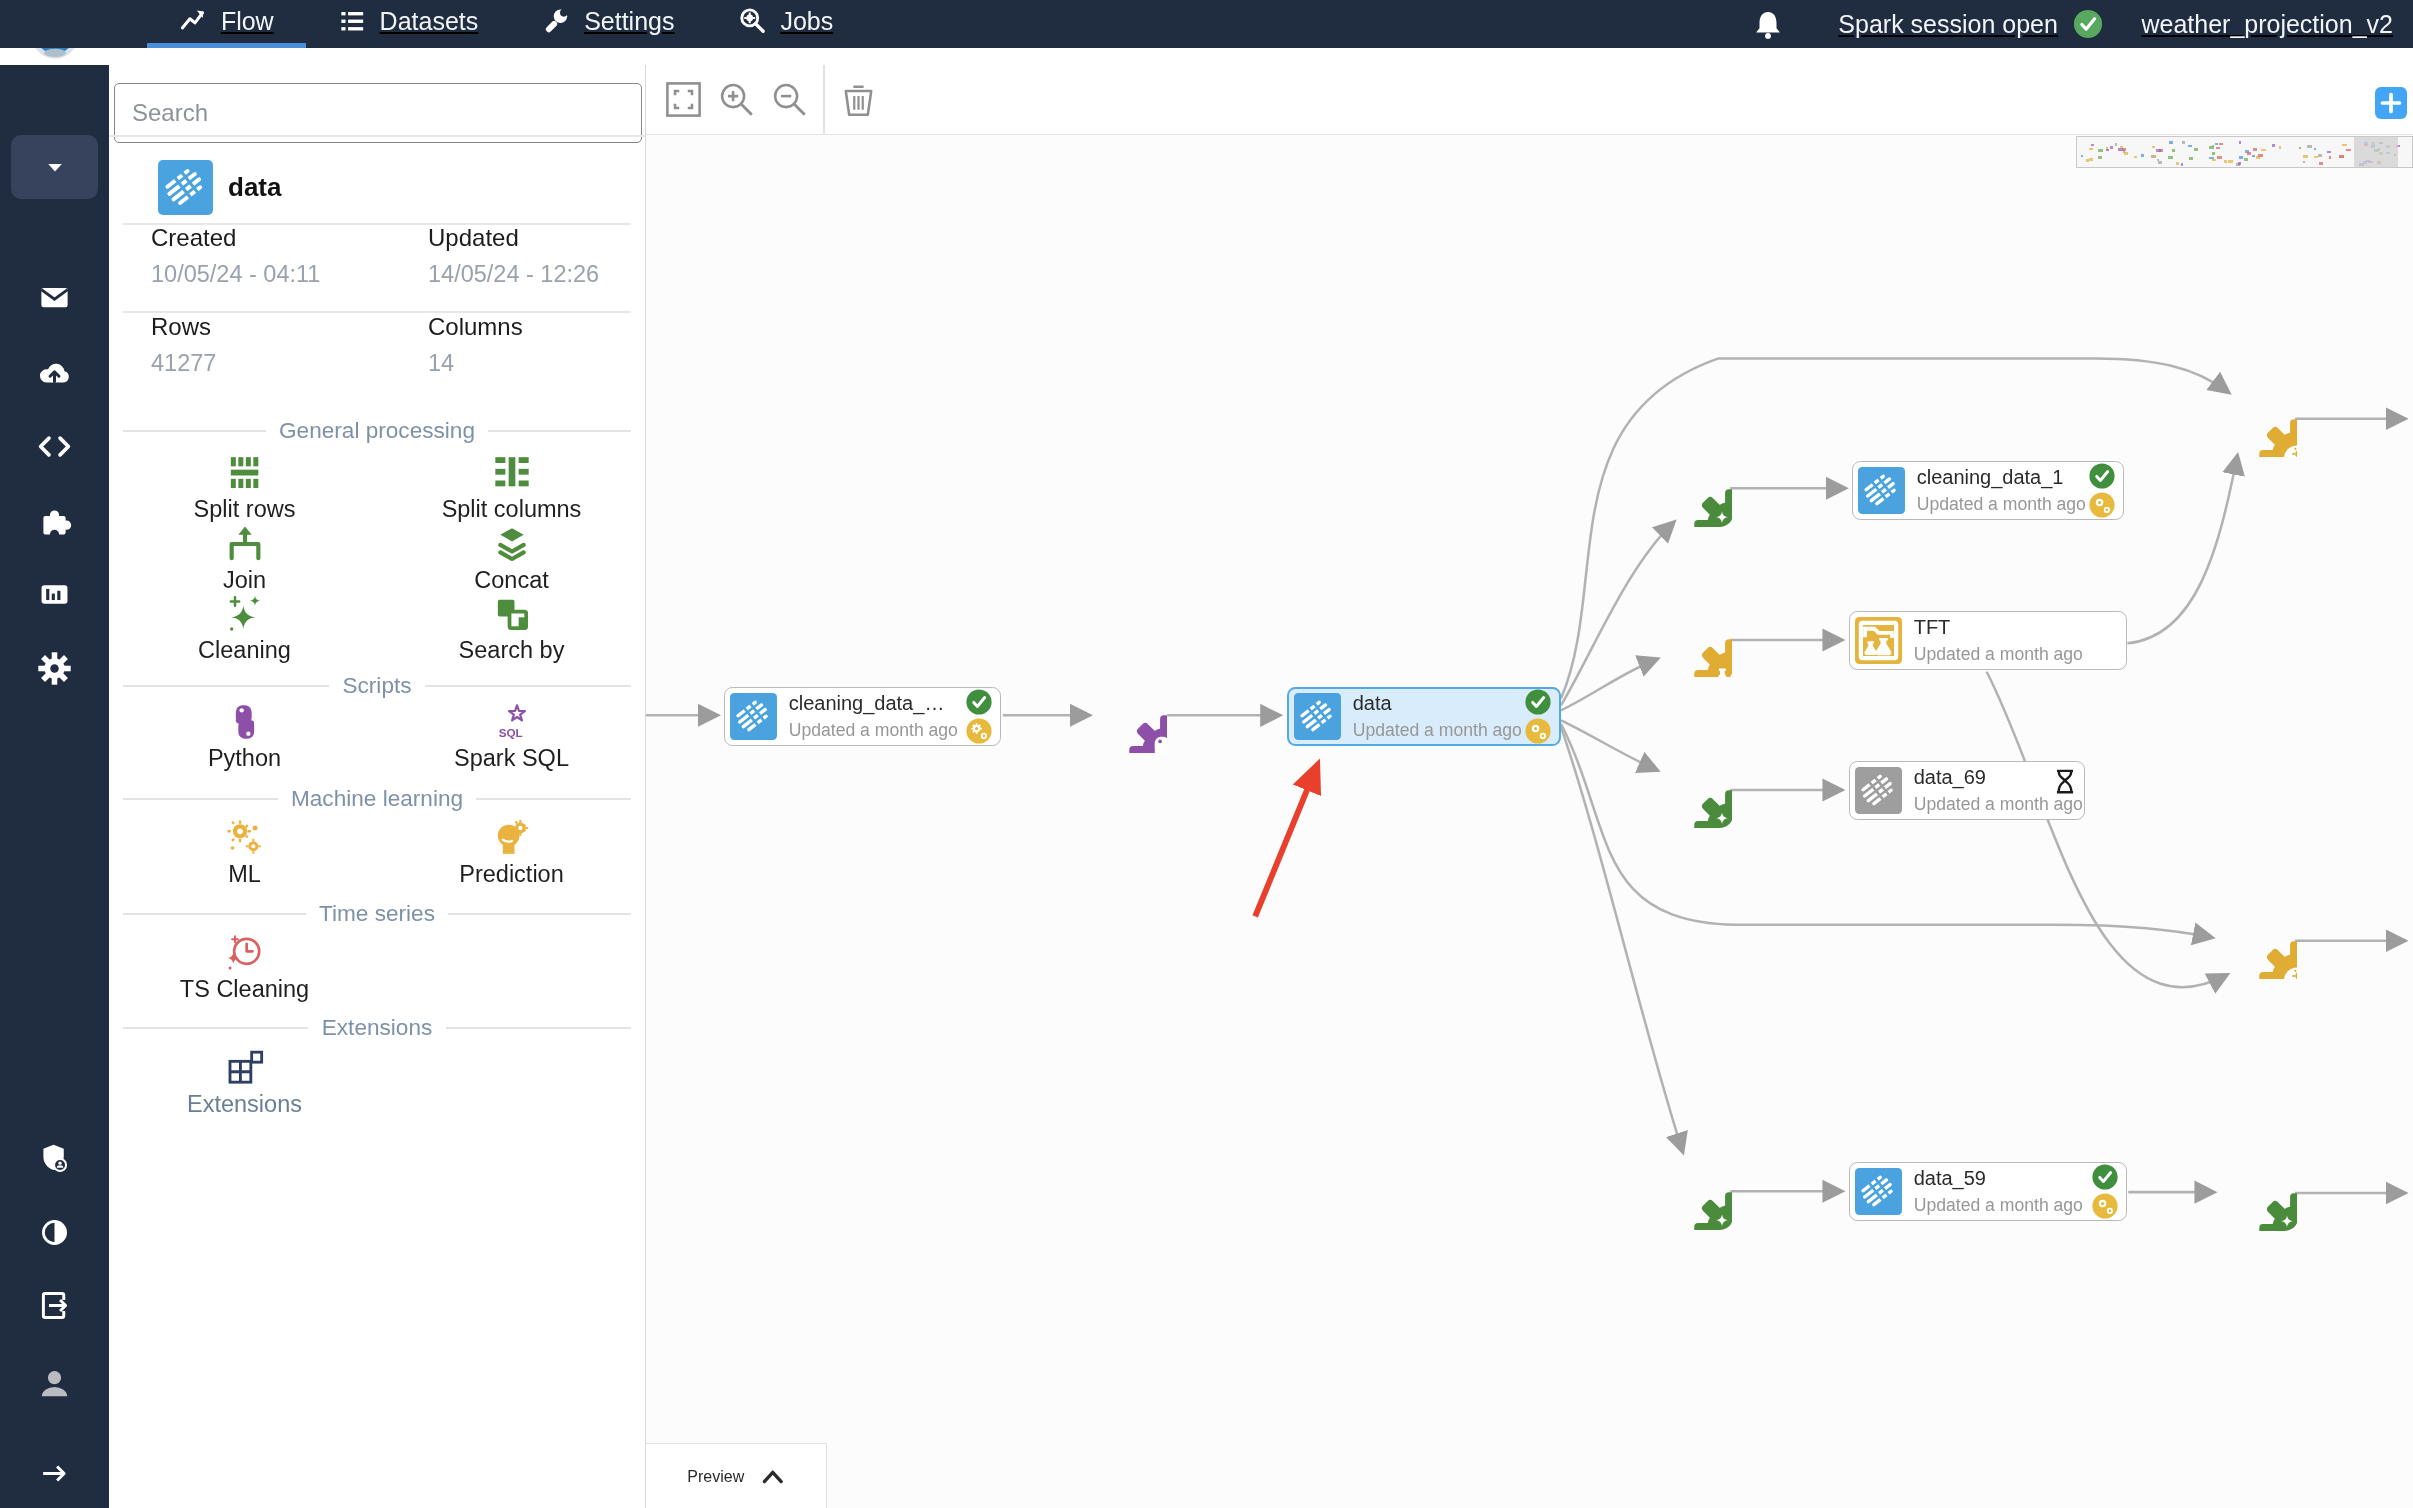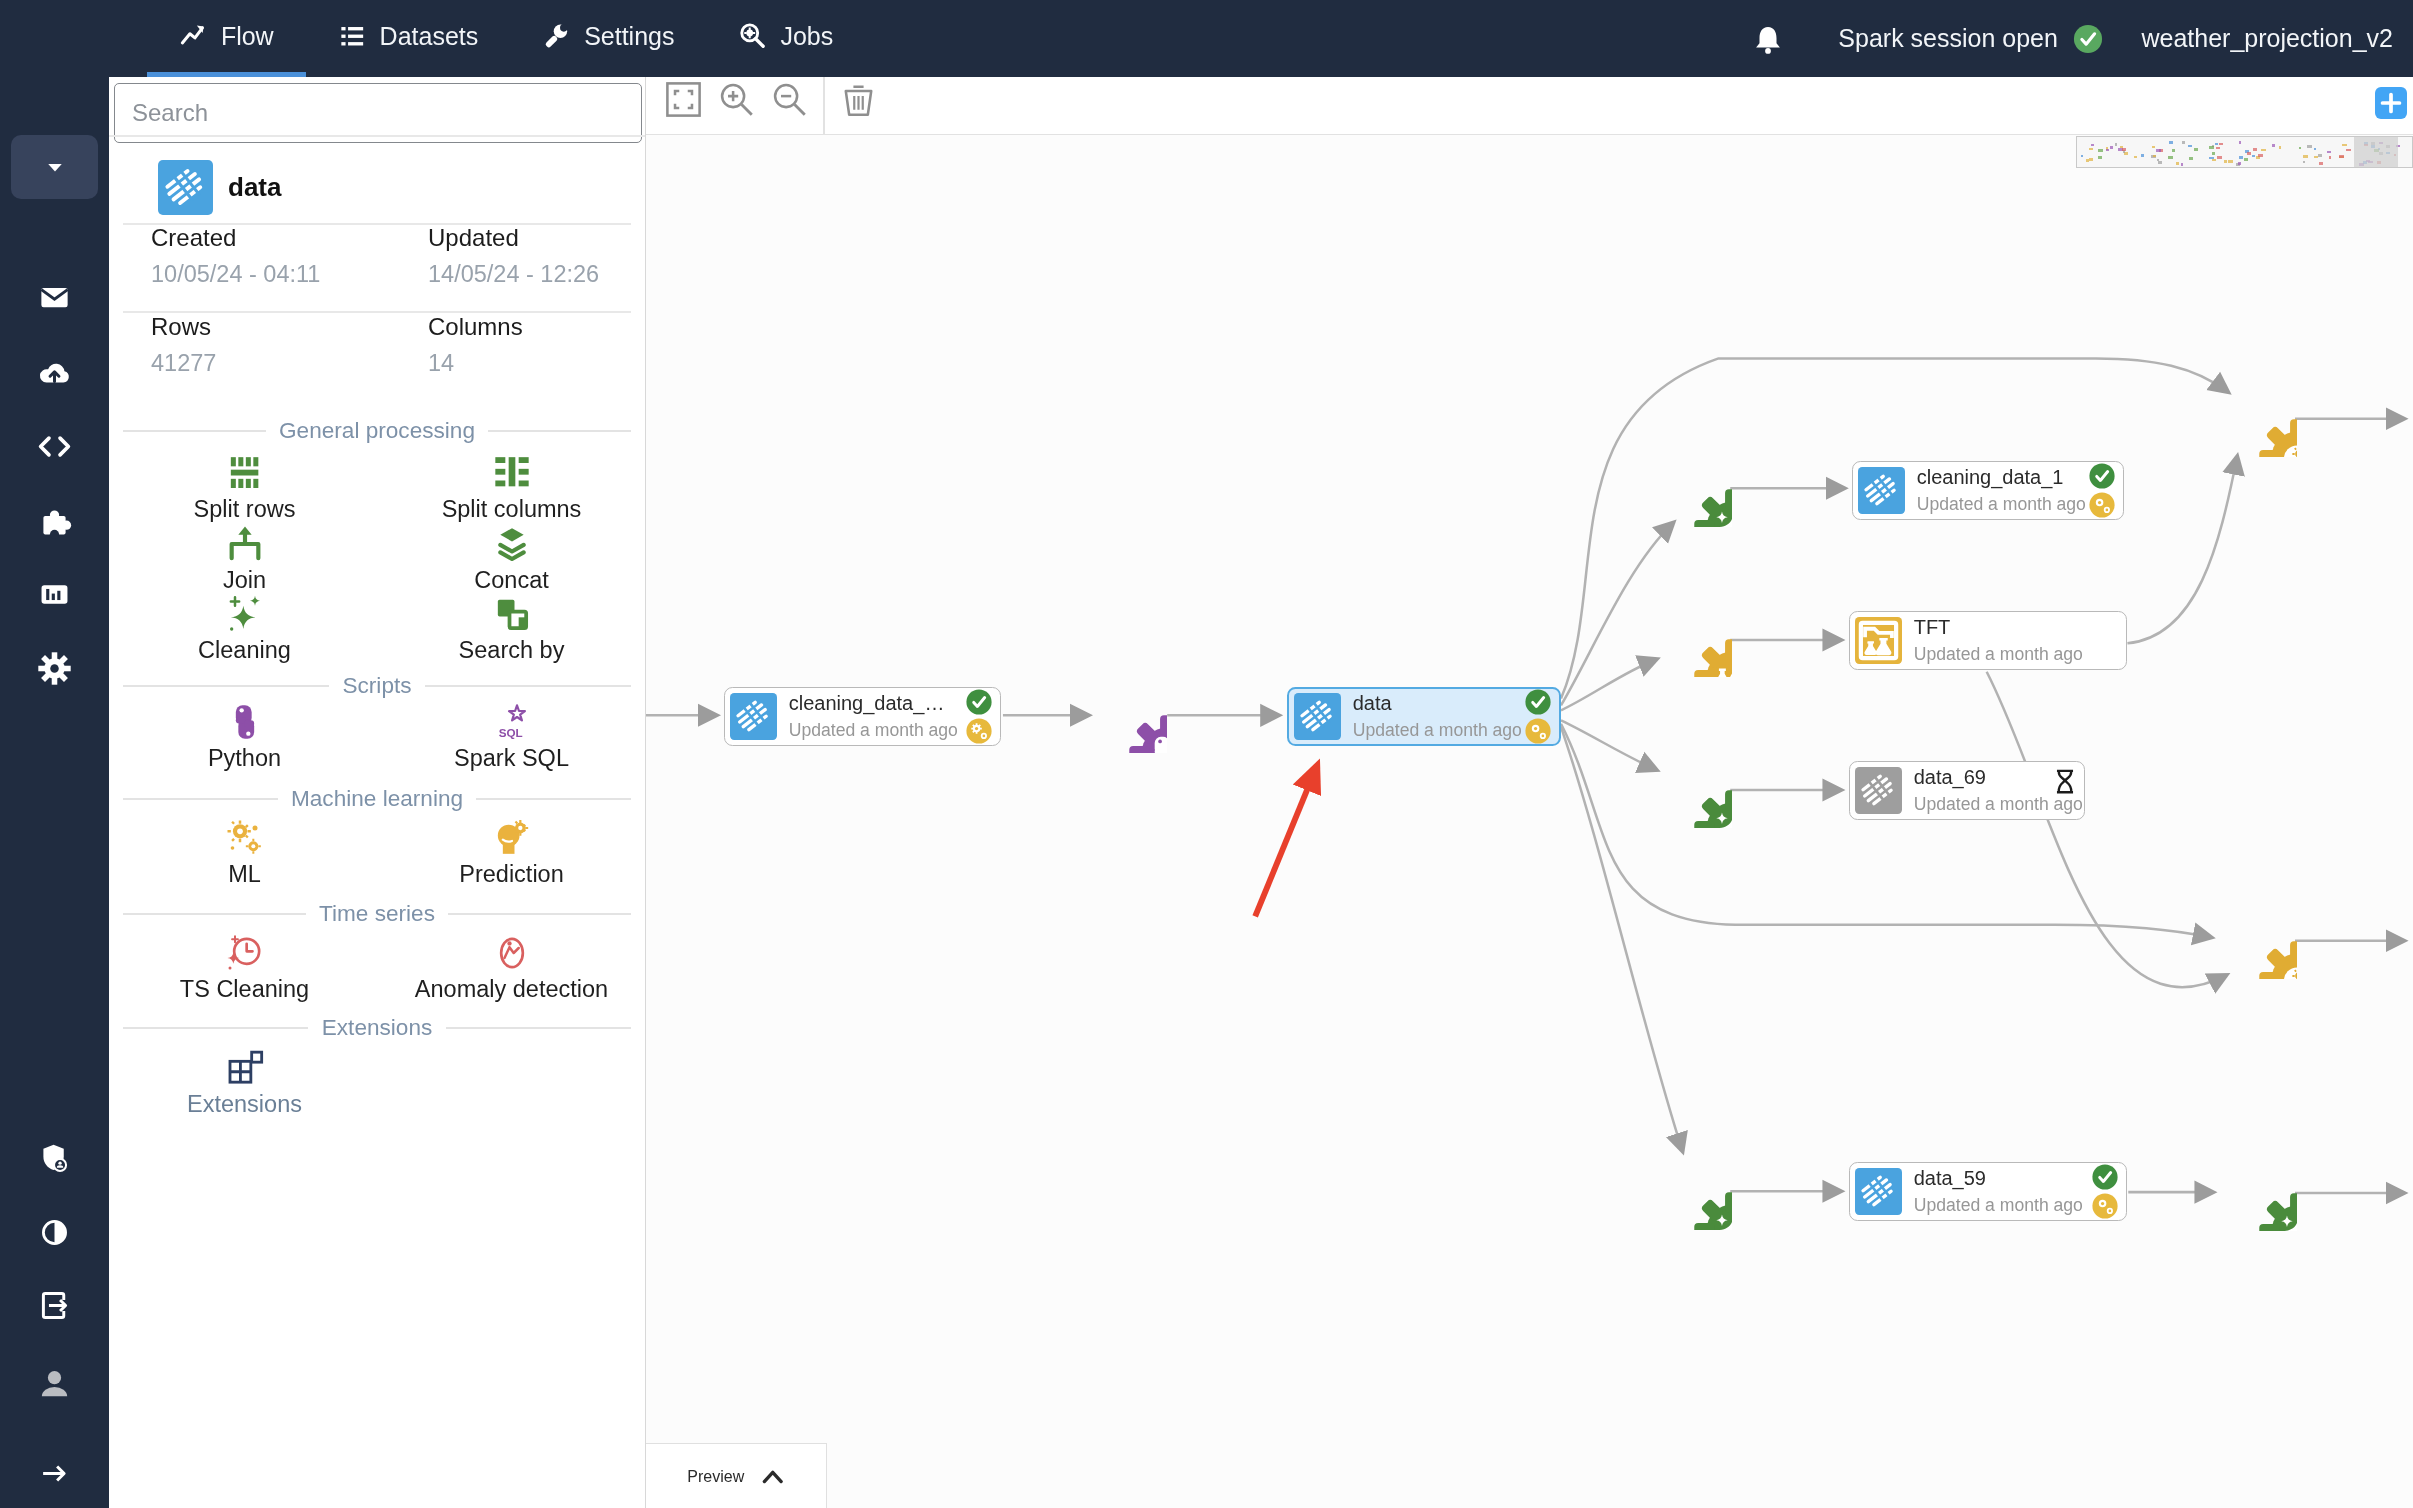--- a/index.html
+++ b/index.html
@@ -1,21 +1,21 @@
 <!DOCTYPE html>
 <html style="font-size:13.4px"><head>
 <meta charset="utf-8">
 <style>
   html,body{margin:0;padding:0;width:2413px;height:1508px;overflow:hidden;
     font-family:"Liberation Sans","DejaVu Sans",sans-serif;background:#fff;}
   #app{position:relative;width:2413px;height:1508px;}
 
   
-  #topbar{position:absolute;left:0;top:0;width:2413px;height:77px;background:#202c40;
-    display:flex;align-items:stretch;z-index:20;}
+  #topbar{position:absolute;left:0;top:0;width:2413px;height:48px;background:#202c40;
+    display:flex;align-items:stretch;z-index:20;text-decoration:underline;}
   #tabs{display:flex;align-items:stretch;margin-left:147px;}
   .tab{display:flex;align-items:center;gap:13.4px;padding:0 32px;color:#f2f5f8;font-size:25px;
     border-bottom:5.9px solid transparent;cursor:pointer;}
   .tab.active{border-bottom-color:#4a90d9;}
   .tab svg{flex:none;}
   #topbar-right{margin-left:auto;display:flex;align-items:center;gap:23.5px;padding-right:20px;color:#f2f5f8;font-size:25px;}
   #session-status{display:flex;align-items:center;gap:15px;margin-left:30px;}
   #project-name{margin-left:15px;}
 
   
@@ -467,28 +467,20 @@
       </div>
     <div class="tool" style="left:10px;top:868px">
       <svg width="40" height="40" viewBox="0 0 48 48">
           <circle cx="26" cy="22" r="15" stroke="#d9605f" stroke-width="3.2" fill="none"></circle>
           <path d="M26,13 V22 H33" stroke="#d9605f" stroke-width="3.2" fill="none" stroke-linecap="round" stroke-linejoin="round"></path>
           <path d="M10,23 C10.6,27.5 13,29.4 17,30 C13,30.6 10.6,32.5 10,37 C9.4,32.5 7,30.6 3,30 C7,29.4 9.4,27.5 10,23 Z" fill="#d9605f"></path>
           <path d="M12,4 V11 M8.5,7.5 H15.5" stroke="#d9605f" stroke-width="2.4" stroke-linecap="round"></path>
           <circle cx="6" cy="42" r="1.8" fill="#d9605f"></circle>
         </svg>
       <span class="tlabel">TS Cleaning</span>
-    </div>
-    <div class="tool" style="left:277px;top:868px">
-      <svg width="40" height="40" viewBox="0 0 48 48">
-          <ellipse cx="24" cy="24" rx="13" ry="17" stroke="#d9605f" stroke-width="3.2" fill="none"></ellipse>
-          <polyline points="15,30 21,17 26,24 32,18" stroke="#d9605f" stroke-width="3" fill="none" stroke-linecap="round" stroke-linejoin="round"></polyline>
-          <circle cx="21" cy="12.5" r="2.6" fill="#d9605f"></circle>
-        </svg>
-      <span class="tlabel">Anomaly detection</span>
     </div>
 
     <div class="sec" style="top:950px">
         <span>Extensions</span>
       </div>
     <div class="tool" style="left:10px;top:983px">
       <svg width="40" height="40" viewBox="0 0 48 48">
           <g stroke="#2d3f63" stroke-width="3.4" fill="none">
             <rect x="6" y="16" width="25" height="25"></rect>
             <path d="M6,28.5 H31 M18.5,16 V41"></path>

